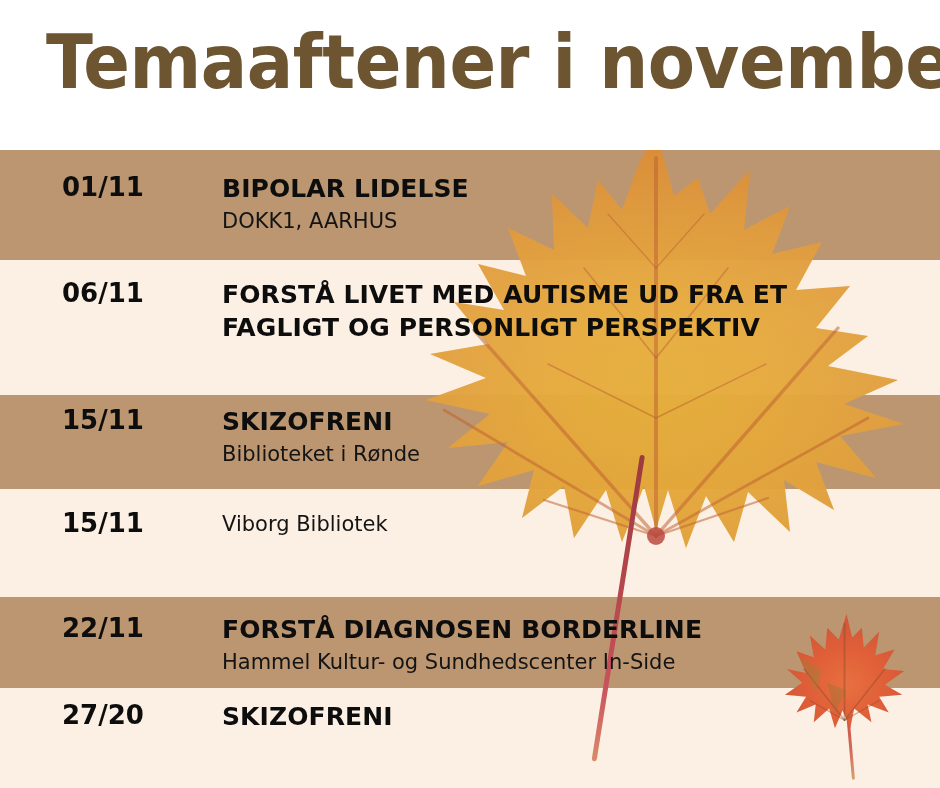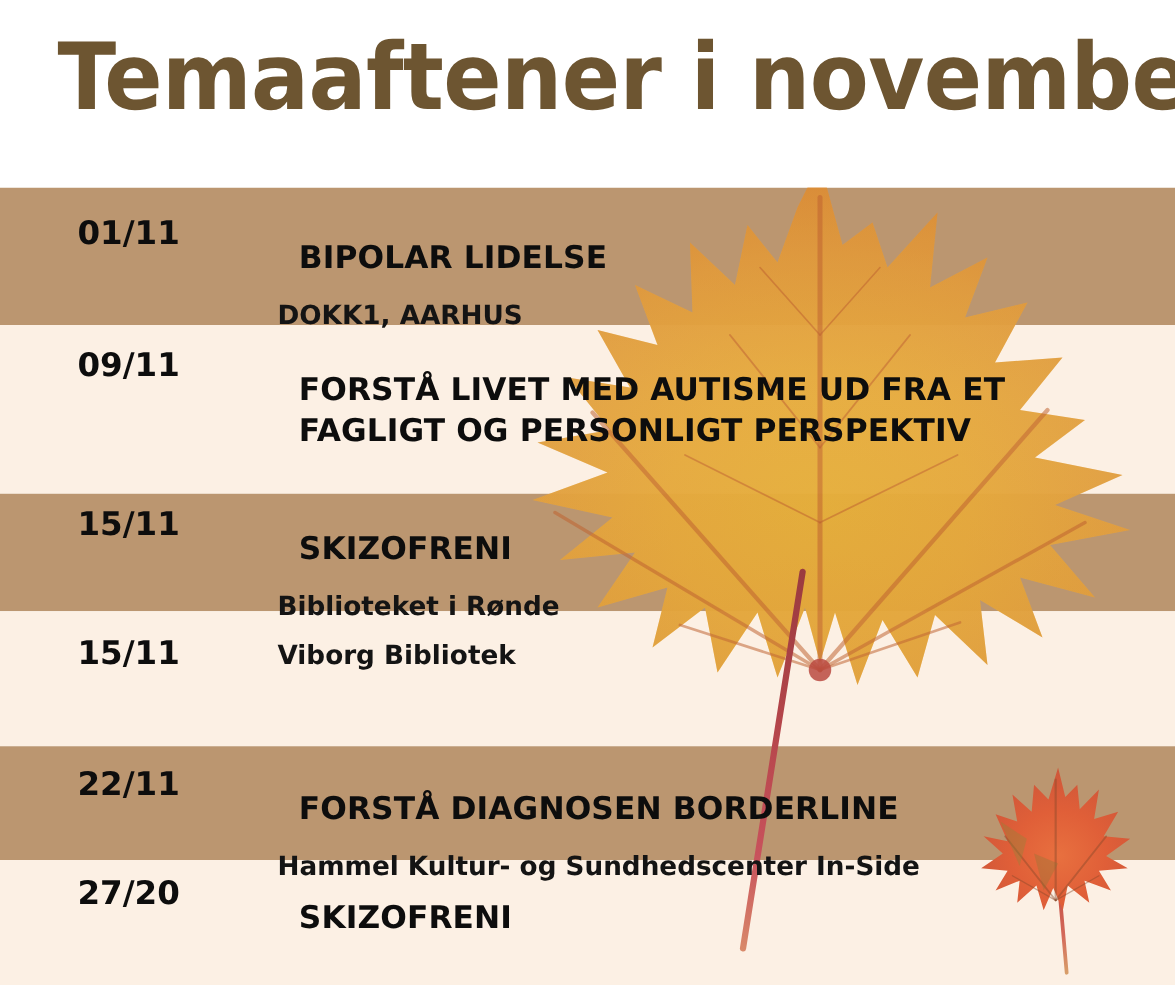--- a/index.html
+++ b/index.html
@@ -139,27 +139,27 @@
     left: 222px;
     right: 10px;
   }
   .row-title {
     font-family: "DejaVu Sans", sans-serif;
     font-size: 25px;
     font-weight: 700;
     color: #0d0d0d;
     letter-spacing: 0.1px;
     line-height: 1.32;
-    margin: 17px;
+    margin: 0;
     white-space: pre-line;
   }
   .row-venue {
     font-family: "DejaVu Sans", sans-serif;
     font-size: 21px;
-    font-weight: 700;
+    font-weight: 400;
     color: #141414;
     letter-spacing: 0px;
     line-height: 1.3;
     margin-top: 3px;
   }
 </style>
 </head>
 <body>
 
 <div id="poster">
@@ -267,21 +267,21 @@
 
     <div class="row" style="top:172px;">
       <div class="row-date">01/11</div>
       <div class="row-body">
         <div class="row-title">BIPOLAR LIDELSE</div>
         <div class="row-venue">DOKK1, AARHUS</div>
       </div>
     </div>
 
     <div class="row" style="top:278px;">
-      <div class="row-date">09/11</div>
+      <div class="row-date">06/11</div>
       <div class="row-body">
         <div class="row-title">FORSTÅ LIVET MED AUTISME UD FRA ET
 FAGLIGT OG PERSONLIGT PERSPEKTIV</div>
       </div>
     </div>
 
     <div class="row" style="top:405px;">
       <div class="row-date">15/11</div>
       <div class="row-body">
         <div class="row-title">SKIZOFRENI</div>

